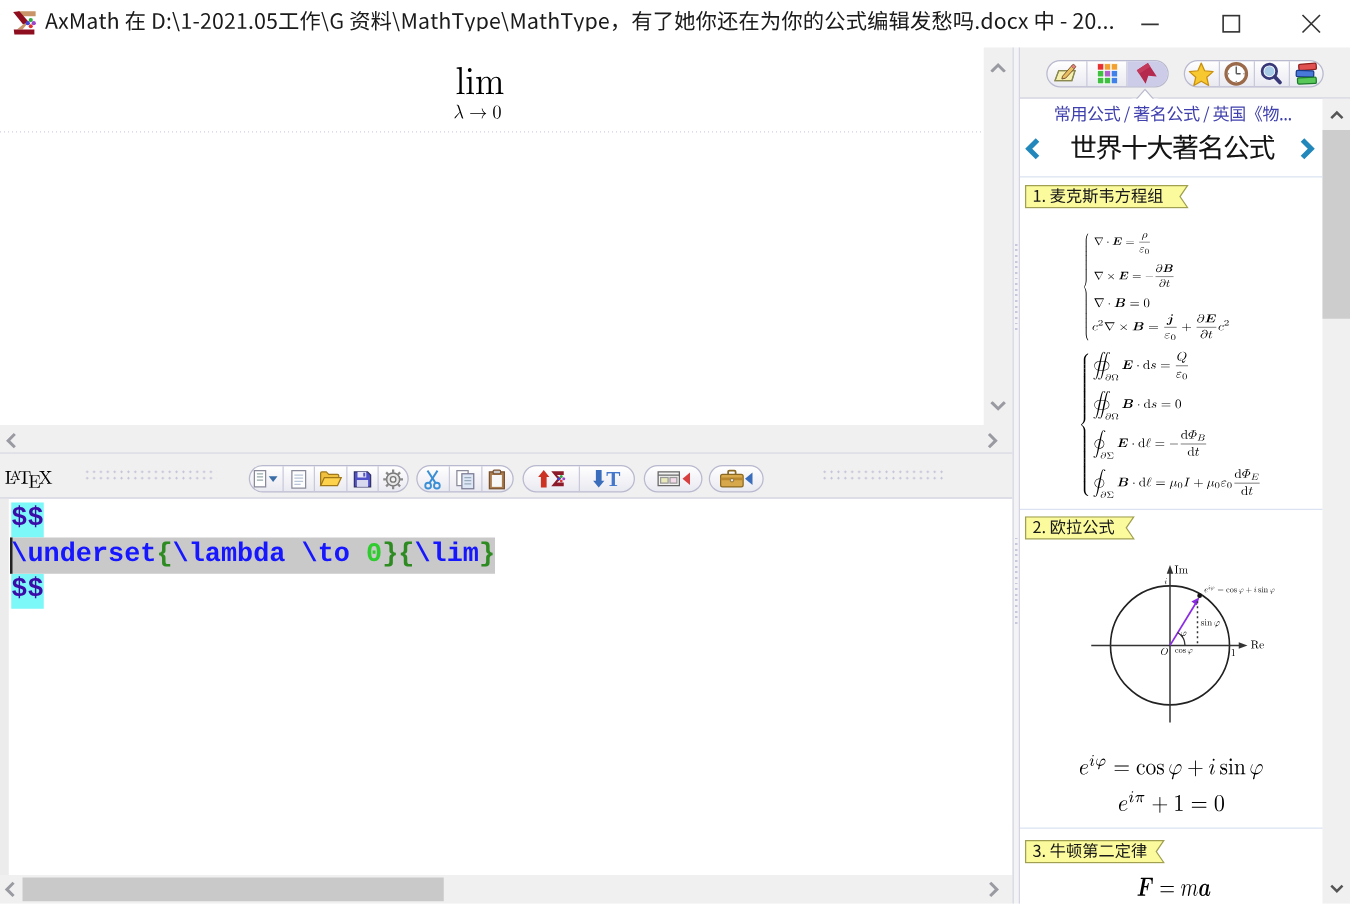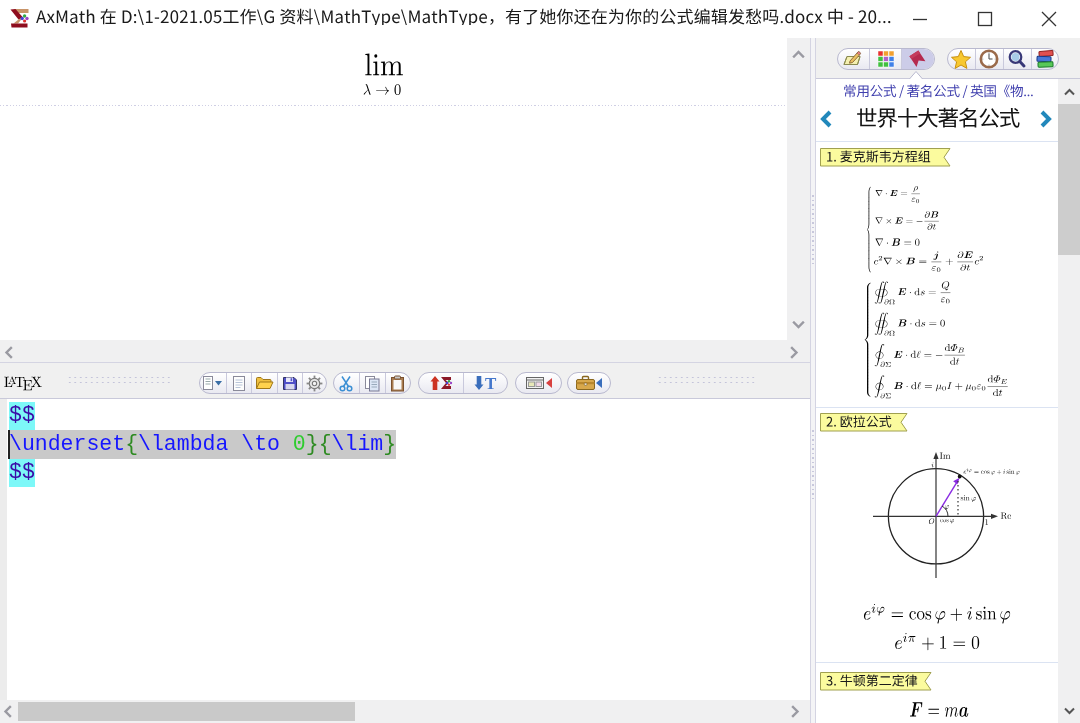--- a/index.html
+++ b/index.html
@@ -304,21 +304,21 @@
         <rect x="10.3" y="9" width="2.6" height="2.4" rx="0.5" fill="#e8e8f0" stroke="#8a6820" stroke-width="0.7"></rect>
         <path d="M28 4 L28 14 L22 9 Z" fill="#3a6ebc"></path>
       </svg>
     </div>
   </div>
 <div class="abs" style="left:0px;top:399px;width:810px;height:301px;background:#fff"></div>
 <div class="abs" style="left:0px;top:399px;width:7px;height:301px;background:#ececec"></div>
 <div class="abs" style="left:8.5px;top:401.5px;width:26.5px;height:28.5px;background:#7df8f8"></div>
 <div class="abs" style="left:8.5px;top:458.7px;width:26.5px;height:28.3px;background:#7df8f8"></div>
 <div class="abs" style="left:7.5px;top:430px;width:388px;height:28.7px;background:#c9c9c9"></div>
-<div class="abs" style="left:9px;top:401px;font-family:'Liberation Mono',monospace;font-weight:normal;font-size:21.5px;line-height:28.5px;white-space:pre"><span style="color:#3c0ca8">$$</span>
+<div class="abs" style="left:9px;top:401px;font-family:'Liberation Mono',monospace;font-weight:bold;font-size:21.5px;line-height:28.5px;white-space:pre"><span style="color:#3c0ca8">$$</span>
 <span style="color:#1616ff">\underset</span><span style="color:#2e8b22">{</span><span style="color:#1616ff">\lambda \to </span><span style="color:#2ecc2e">0</span><span style="color:#2e8b22">}{</span><span style="color:#1616ff">\lim</span><span style="color:#2e8b22">}</span>
 <span style="color:#3c0ca8">$$</span></div>
 <div class="abs" style="left:7.5px;top:430px;width:2px;height:28.7px;background:#222"></div>
 <div class="abs" style="left:0px;top:700px;width:810px;height:23px;background:#f0f0f1"></div>
 <div class="abs" style="left:18px;top:702px;width:337px;height:19px;background:#c9c9c9"></div>
 <svg class="abs" style="left:3px;top:705px" width="9" height="13">
     <path class="chev" d="M7 2 L2.5 6.5 L7 11"></path>
   </svg>
 <svg class="abs" style="left:791px;top:705px" width="9" height="13">
     <path class="chev" d="M2 2 L6.5 6.5 L2 11"></path>

